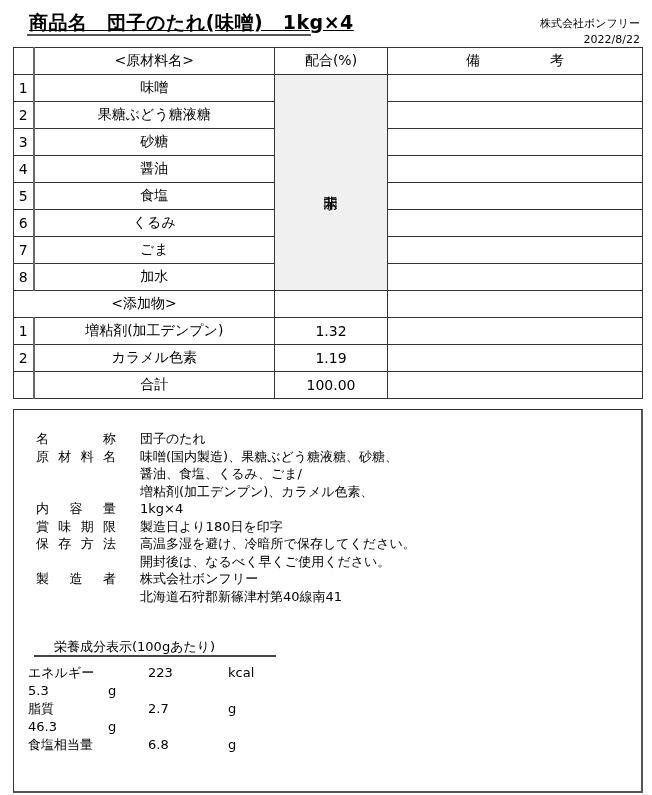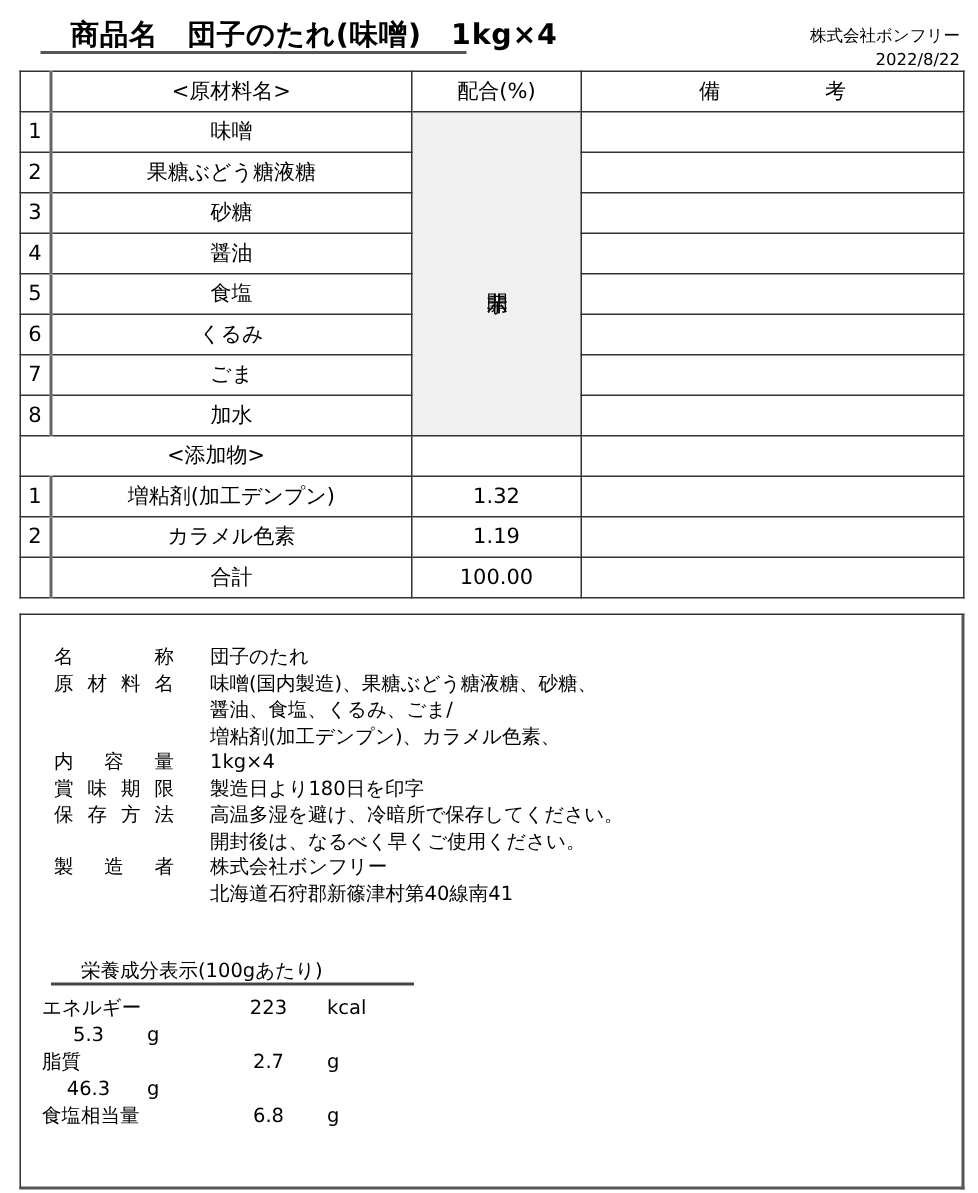--- a/index.html
+++ b/index.html
@@ -1,38 +1,38 @@
 <!DOCTYPE html>
 <html><head>
 <meta charset="utf-8">
 <style>
   html, body { margin:0; padding:0; background:#fff; }
   body { width:652px; height:795px; position:relative; font-family:"DejaVu Sans", sans-serif; color:#000; overflow:hidden; }
-  .title { position:absolute; left:47px; top:10px; font-size:19px; font-weight:bold; white-space:nowrap; letter-spacing:0.5px; }
+  .title { position:absolute; left:29px; top:10px; font-size:19px; font-weight:bold; white-space:nowrap; letter-spacing:0.5px;text-decoration:underline; }
   .title-under { position:absolute; left:27px; top:34px; width:284px; height:2px; background:#555; }
   .company { position:absolute; right:12px; top:16px; font-size:11px; }
   .date { position:absolute; right:12px; top:33px; font-size:11px; }
   table.main { position:absolute; left:13px; top:47px; width:629px; border-collapse:collapse; table-layout:fixed; }
   table.main td { border:1.5px solid #333; height:26px; padding:0; font-size:14px; text-align:center; }
   td.num { font-size:10px; text-align:left; padding-left:5px; border-right:2px solid #666 !important; }
   td.gray { background:#f0f0f0; vertical-align:middle; }
   .vtext { writing-mode:vertical-rl; display:inline-block; font-size:14px; line-height:14px; letter-spacing:1px; }
   td.val { font-size:16px; }
   .lower { position:absolute; left:13px; top:409px; width:627px; height:381px; border:1.5px solid #333; border-right:2.5px solid #555; border-bottom:2.5px solid #555; }
   .info { position:absolute; left:22px; top:20px; font-size:13px; line-height:17.5px; }
   .info .row { display:flex; }
   .info .lbl { width:104px; display:flex; justify-content:space-between; padding-right:24px; box-sizing:border-box; }
   .info .lbl span { display:inline-block; }
   .info .val2 { white-space:nowrap; }
   .nut-title { position:absolute; left:22px; top:228px; font-size:13px;margin-left:18px; }
   .nut-under { position:absolute; left:20px; top:245px; width:242px; height:1.5px; background:#444; }
   .nut { position:absolute; left:14px; top:254px; font-size:13px; line-height:18px; }
   .nut .r { display:flex; }
   .nut .n { width:120px; }
-  .nut .v { width:62px; text-align:center; padding-right:8px; }
+  .nut .v { width:62px; text-align:left; padding-right:18px; }
 </style>
 </head>
 <body>
 
 <div class="title">商品名　団子のたれ(味噌)　1kg×4</div>
 <div class="title-under"></div>
 <div class="company">株式会社ボンフリー</div>
 <div class="date">2022/8/22</div>
 
 <table class="main">

